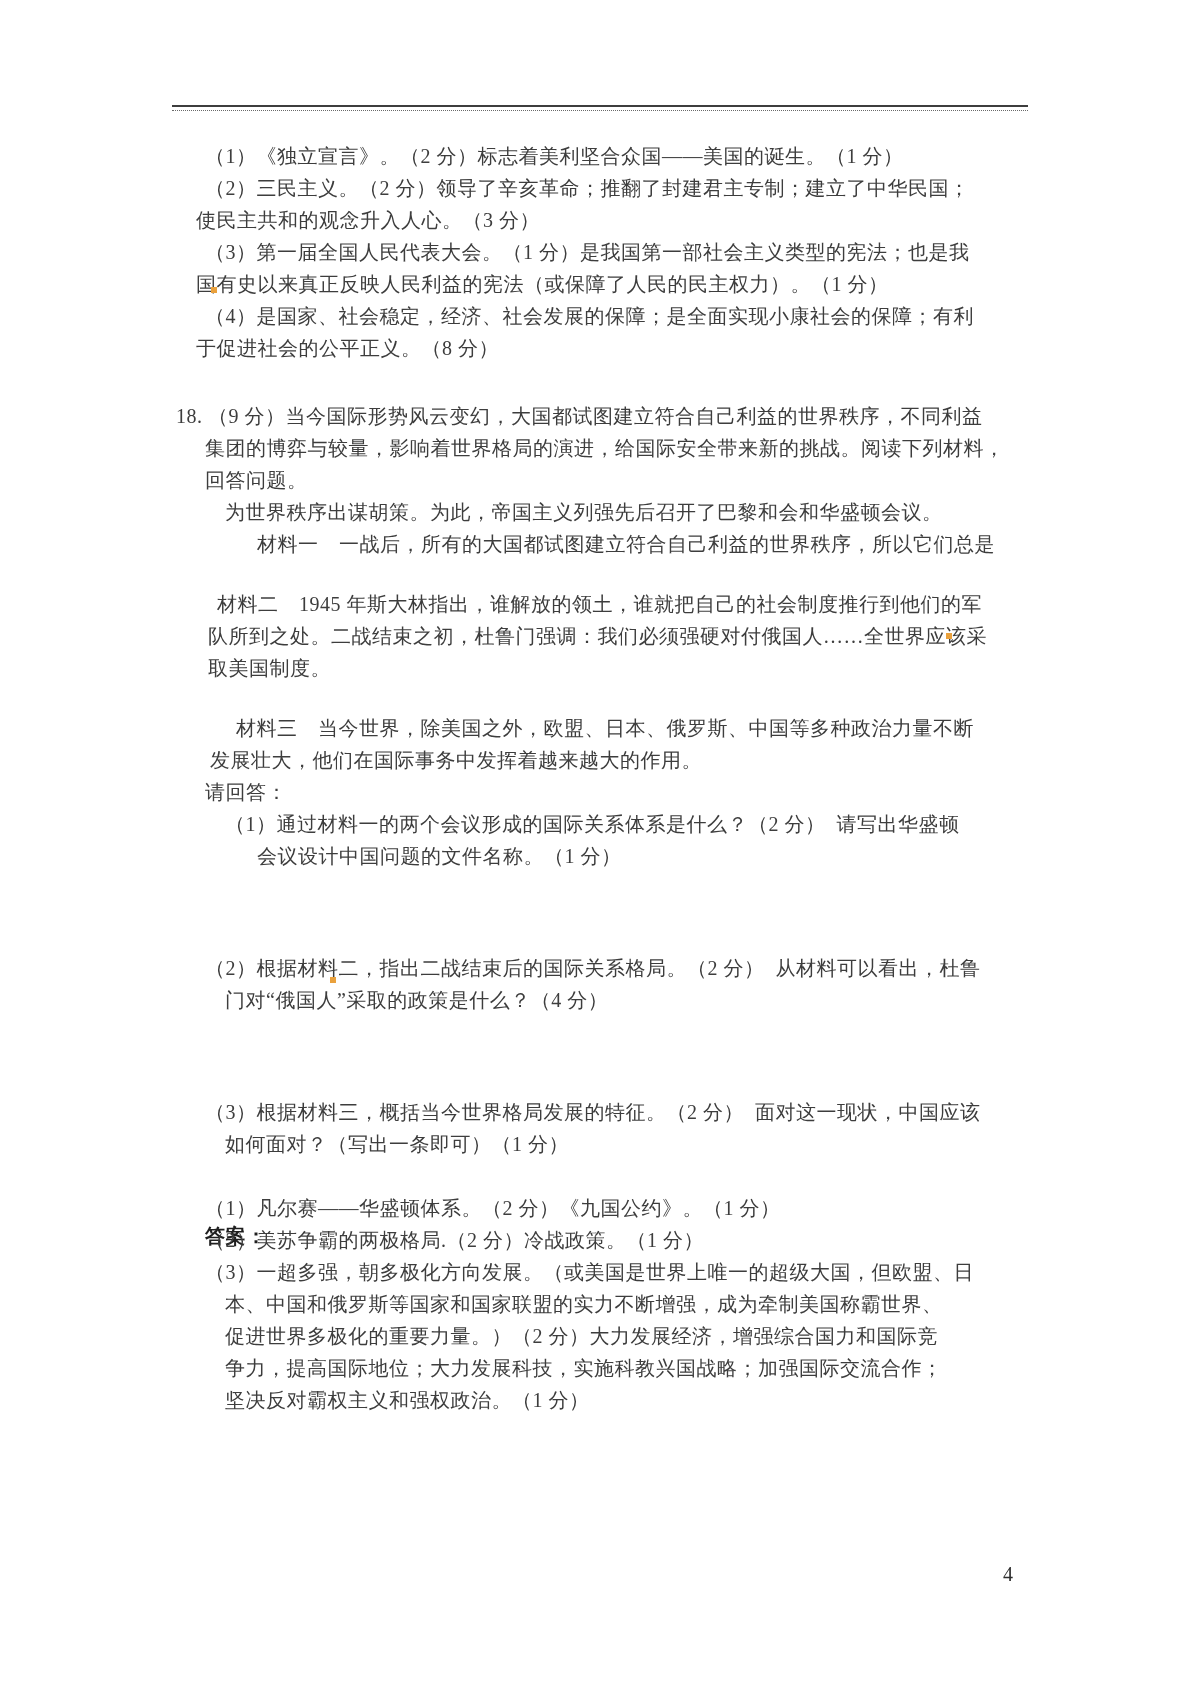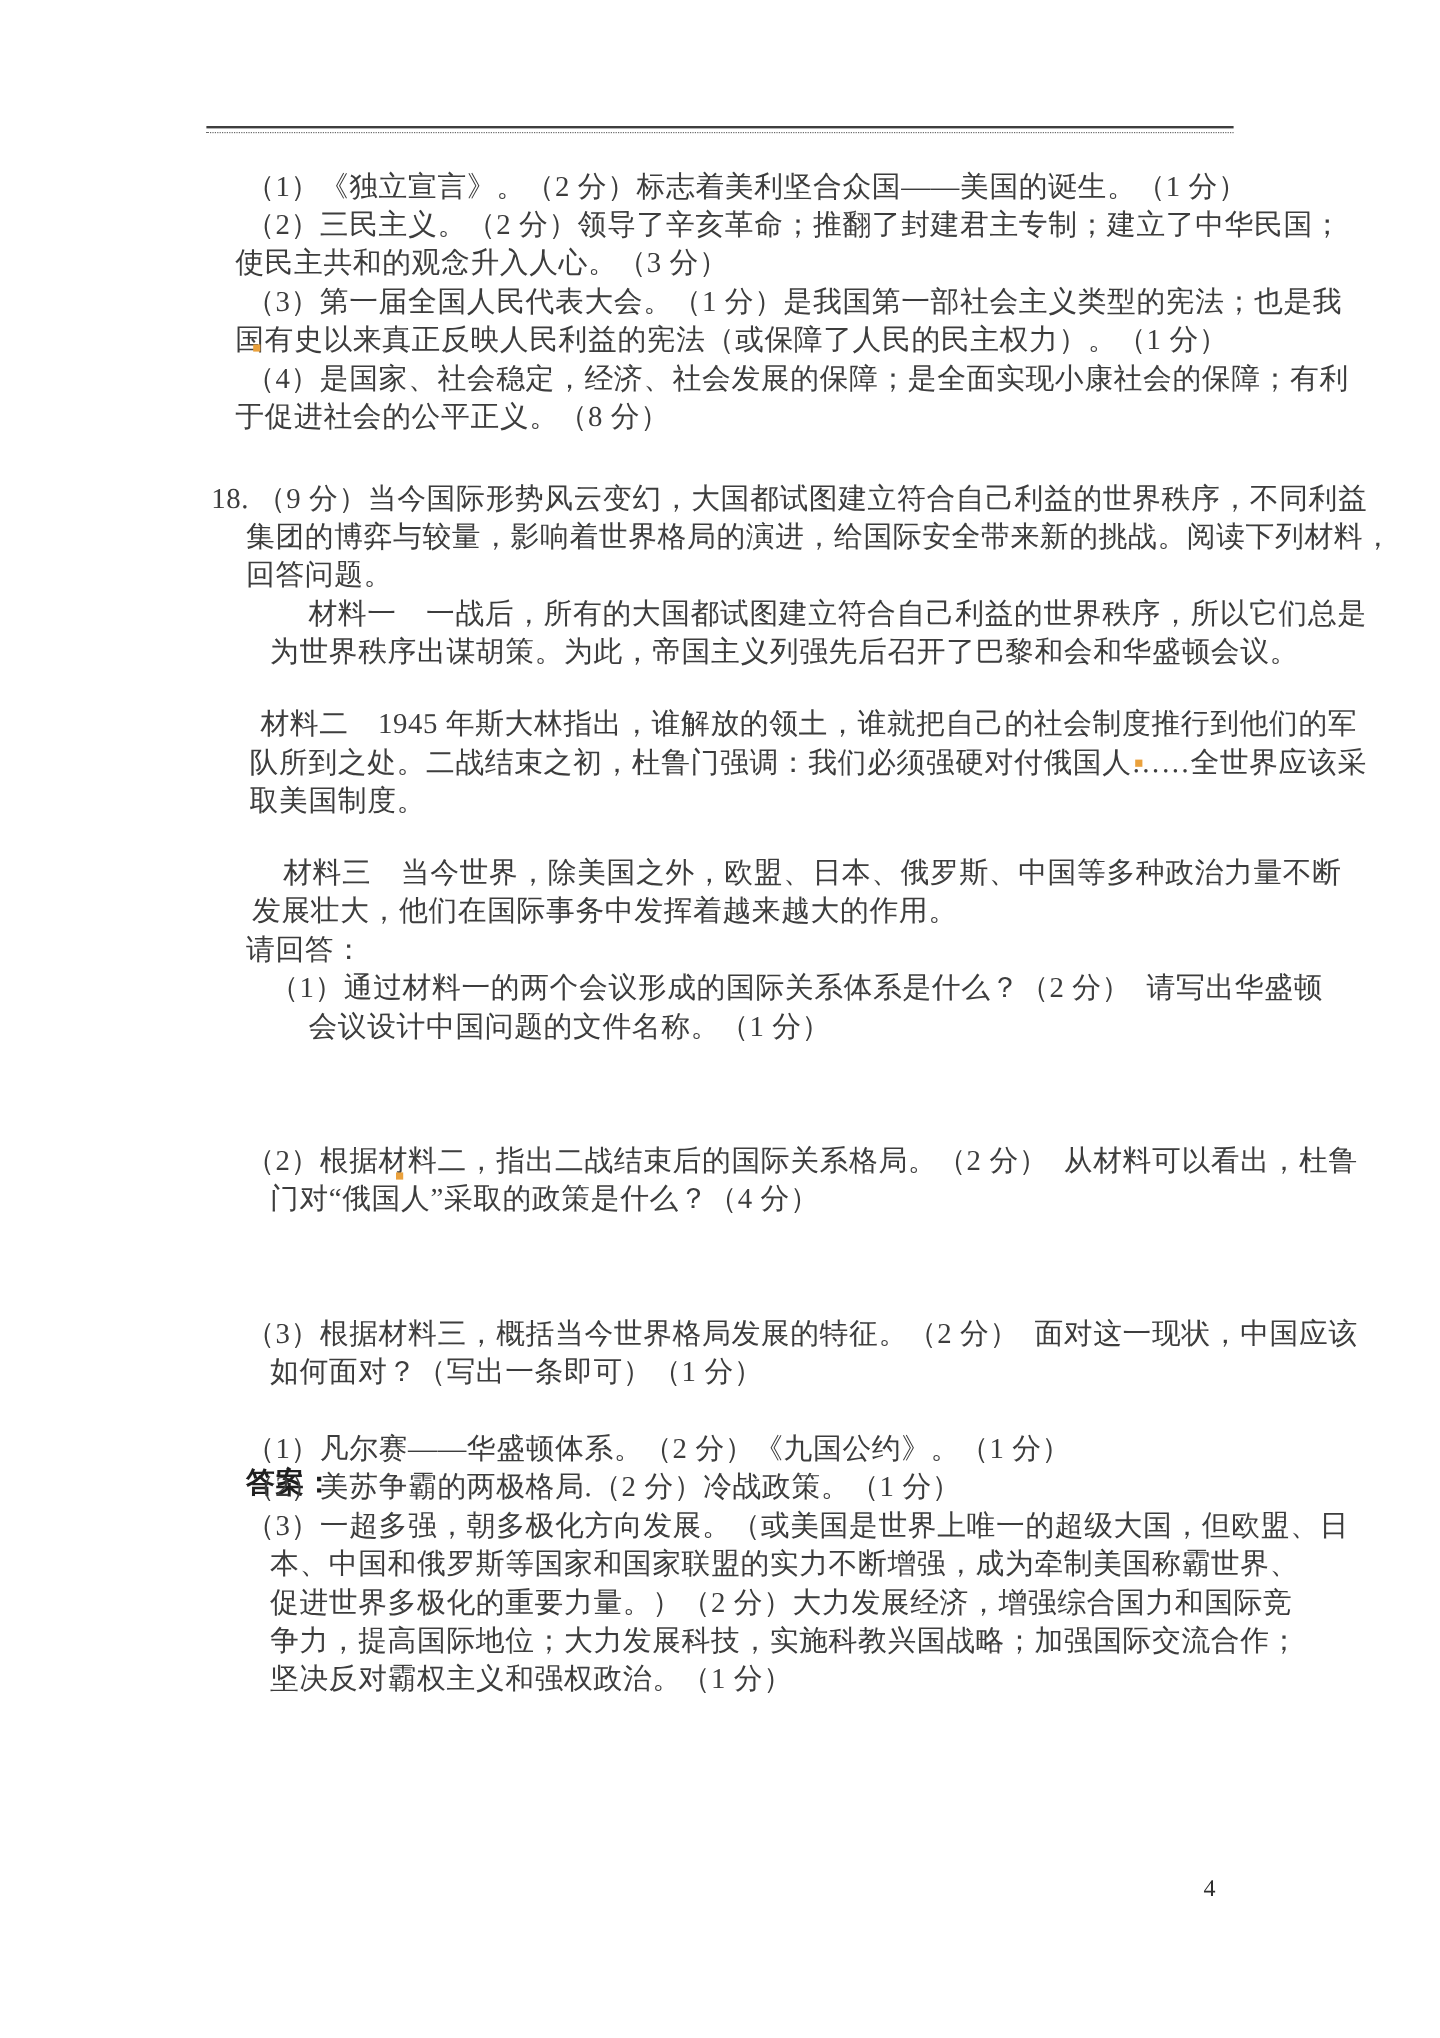--- a/index.html
+++ b/index.html
@@ -12,21 +12,21 @@
   .page { position:absolute; inset:0; }
 
   
   .rule {
     position:absolute; left:172px; top:105px; width:856px; height:3px;
     border-top:2px solid #3e3e3e; border-bottom:1px dotted #6a6a6a;
   }
 
   .block { position:absolute; left:0; width:1200px; }
   .line {
-    height:32px; line-height:32px; font-size:24px;
+    height:32px; line-height:32px; font-size:20px;
     white-space:pre; letter-spacing:0.5px;
   }
   .bold { font-weight:bold; color:#1f1f1f; }
 
   
   .ind0 { margin-left:176px; }  
   .ind1 { margin-left:196px; }  
   .ind2 { margin-left:205px; }  
   .ind3 { margin-left:225px; }  
   .ind4 { margin-left:257px; }  
@@ -69,22 +69,22 @@
         <div class="line ind1">国有史以来真正反映人民利益的宪法（或保障了人民的民主权力）。（1 分）</div>
         <div class="line ind2">（4）是国家、社会稳定，经济、社会发展的保障；是全面实现小康社会的保障；有利</div>
         <div class="line ind1">于促进社会的公平正义。（8 分）</div>
       </div>
       <div class="block b-question-18-intro">
         <div class="line ind0">18. （9 分）当今国际形势风云变幻，大国都试图建立符合自己利益的世界秩序，不同利益</div>
         <div class="line ind2">集团的博弈与较量，影响着世界格局的演进，给国际安全带来新的挑战。阅读下列材料，</div>
         <div class="line ind2">回答问题。</div>
       </div>
       <div class="block b-material-one">
+        <div class="line ind3">为世界秩序出谋胡策。为此，帝国主义列强先后召开了巴黎和会和华盛顿会议。</div>
         <div class="line ind4">材料一　一战后，所有的大国都试图建立符合自己利益的世界秩序，所以它们总是</div>
-        <div class="line ind3">为世界秩序出谋胡策。为此，帝国主义列强先后召开了巴黎和会和华盛顿会议。</div>
       </div>
       <div class="block b-material-two">
         <div class="line ind2">材料二　1945 年斯大林指出，谁解放的领土，谁就把自己的社会制度推行到他们的军</div>
         <div class="line ind1">队所到之处。二战结束之初，杜鲁门强调：我们必须强硬对付俄国人……全世界应该采</div>
         <div class="line ind1">取美国制度。</div>
       </div>
       <div class="block b-material-three">
         <div class="line ind5">材料三　当今世界，除美国之外，欧盟、日本、俄罗斯、中国等多种政治力量不断</div>
         <div class="line ind6">发展壮大，他们在国际事务中发挥着越来越大的作用。</div>
       </div>

